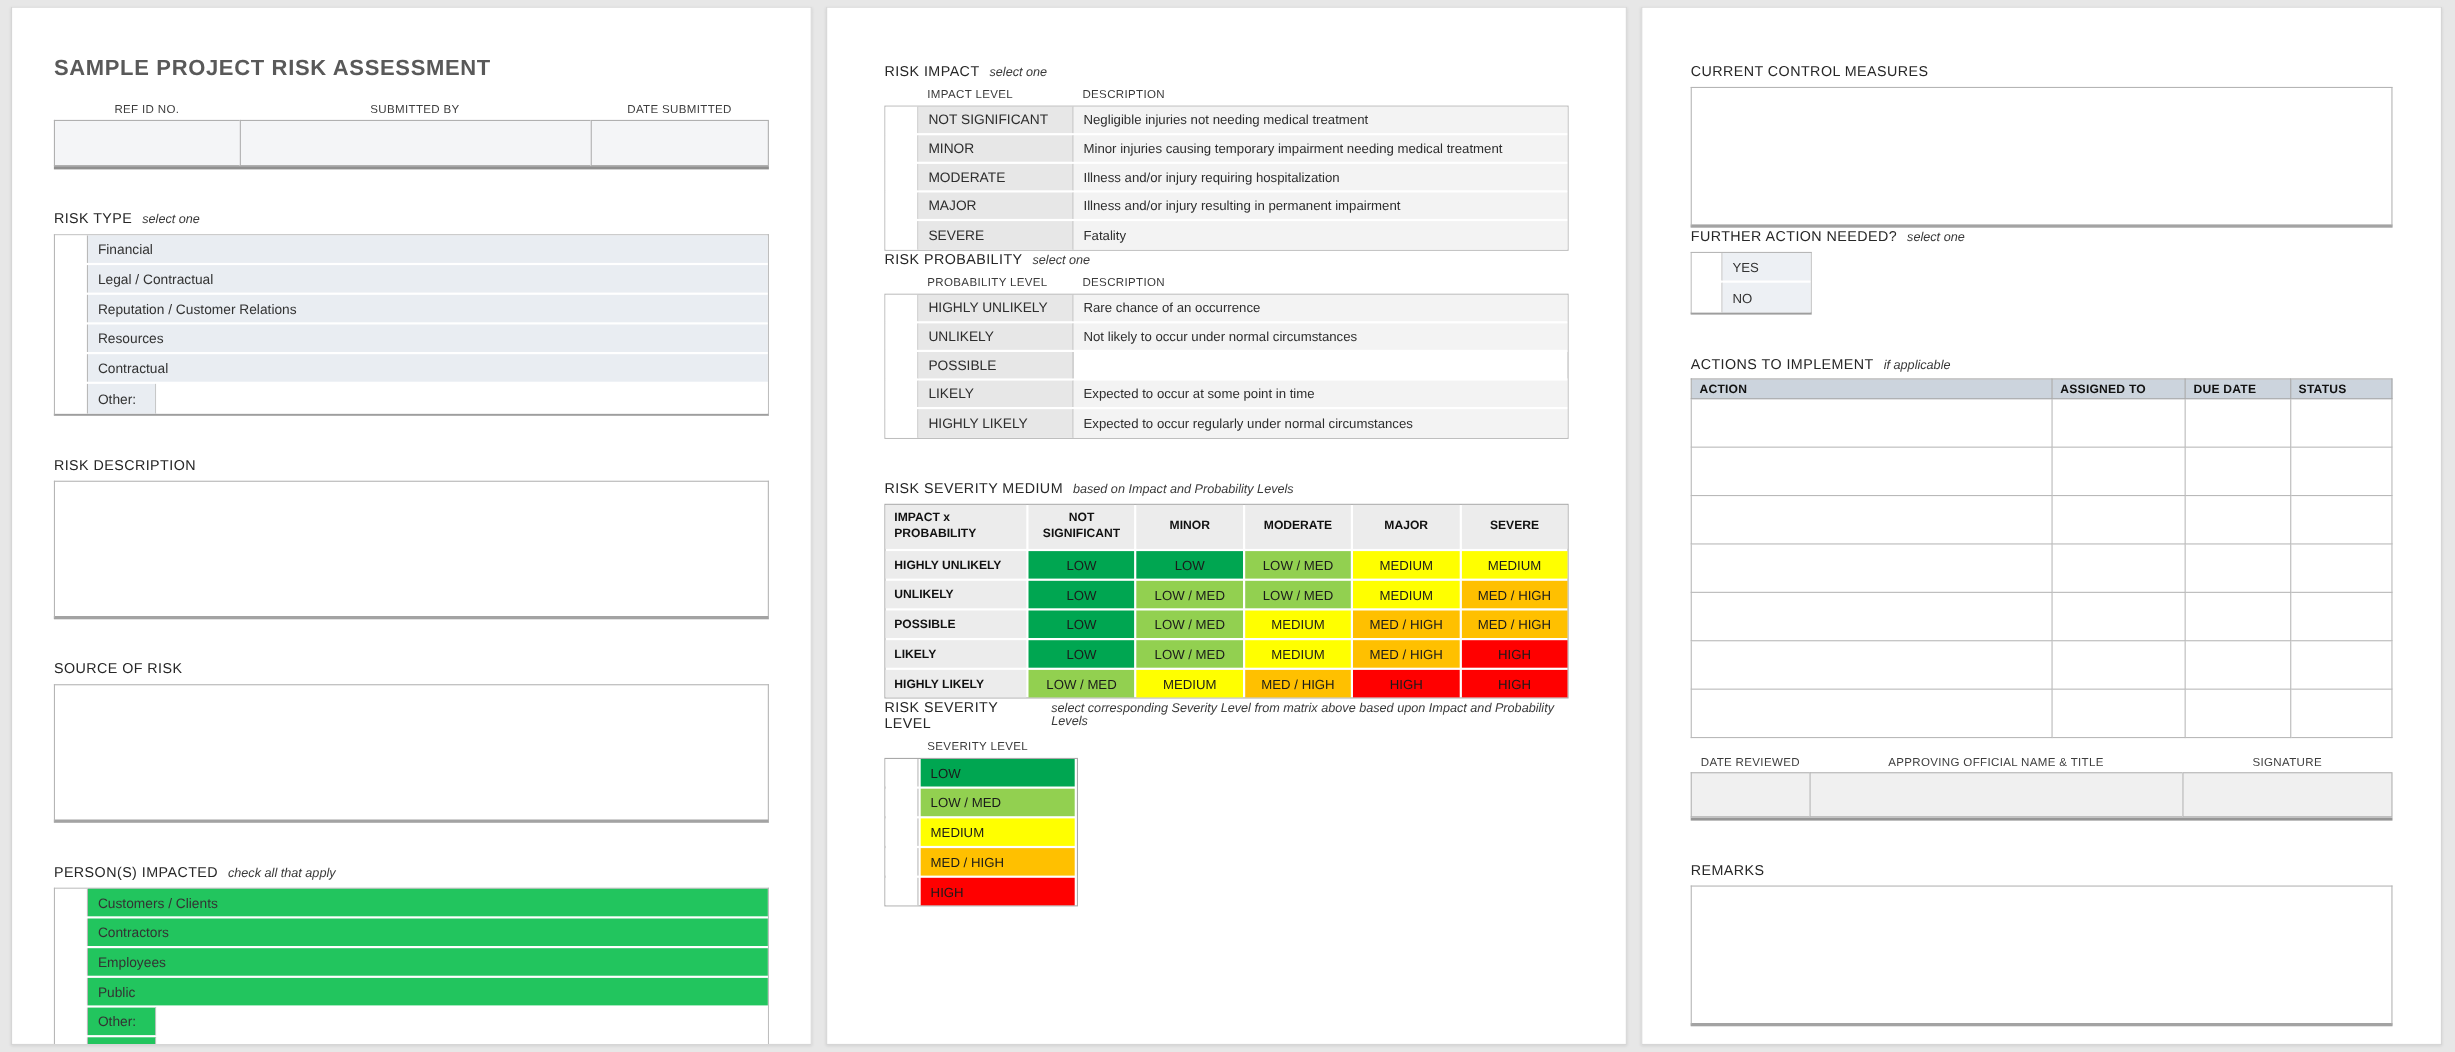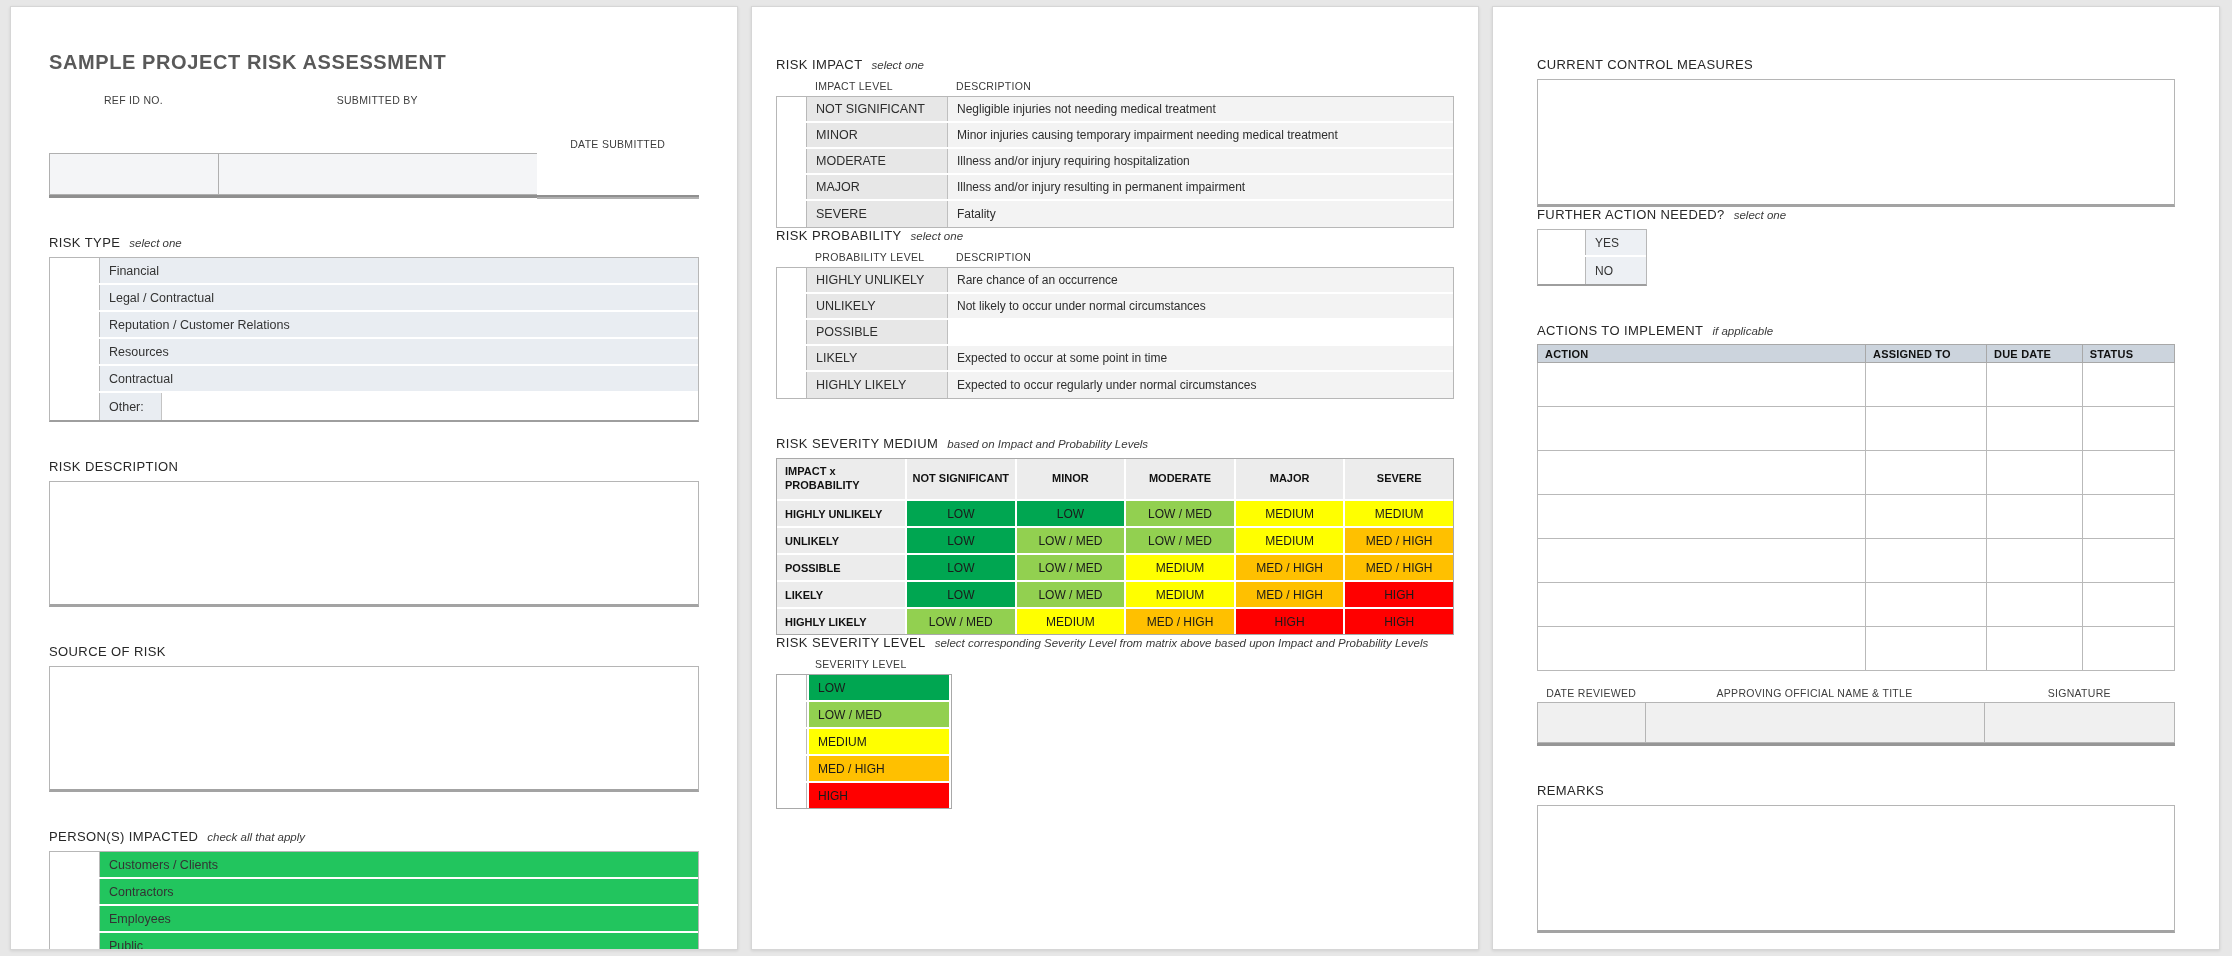--- a/index.html
+++ b/index.html
@@ -12,21 +12,21 @@
   .page-wrap { display: flex; gap: 13px; padding: 6px 10px; }
   .panel {
     background: #ffffff;
     width: 728px;
     height: 944px;
     border: 1px solid #d6d6d6;
     box-shadow: 0 1px 3px rgba(0,0,0,0.10);
     overflow: hidden;
   }
   .panel-inner { padding: 0 38px; }
-  .panel-inner.mid { padding: 0 24px; }
+  .panel-inner.mid { padding: 0 52px; }
   .panel-inner.right { padding: 0 44px; }
 
   .doc-title {
     margin-top: 44px;
     font-size: 20px;
     font-weight: 700;
     letter-spacing: 0.6px;
     color: #595959;
   }
   .sec-label-row { display: flex; align-items: baseline; gap: 9px; }
@@ -40,25 +40,25 @@
   
   .field-labels { display: flex; margin-top: 20px; }
   .field-labels div { font-size: 10.5px; color: #3d3d3d; text-align: center; letter-spacing: 0.3px; }
   .field-boxes { display: flex; height: 45px; border-bottom: 3px solid #8f8f8f; margin-top: 3px; }
   .field-box {
     background: #f4f5f7;
     border: 1px solid #b0b0b0;
     border-right: none;
   }
   .field-box:last-child { border-right: 1px solid #b0b0b0; }
-  .w-ref { width: 26%; } .w-sub { width: 49%; } .w-date { width: 25%; margin-top: 44px; }
+  .w-ref { width: 26%; } .w-sub { width: 49%; } .w-date { width: 25%; }
   .w-rev { width: 17%; } .w-appr { width: 53%; } .w-sig { width: 30%; }
 
   
-  .chk-list { border: 1px solid #b7b7b7; border-bottom: 2px solid #9e9e9e; background: #fff; margin-top: 7px; padding-left: 20px; }
+  .chk-list { border: 1px solid #b7b7b7; border-bottom: 2px solid #9e9e9e; background: #fff; margin-top: 7px; }
   .chk-row { display: flex; height: 27px; border-bottom: 2px solid #ffffff; }
   .chk-row:last-child { border-bottom: none; }
   .cb {
     width: 30px;
     background: #ffffff;
     border-right: 1px solid #b9b9b9;
     flex: none;
   }
   .chk-label {
     flex: 1;

